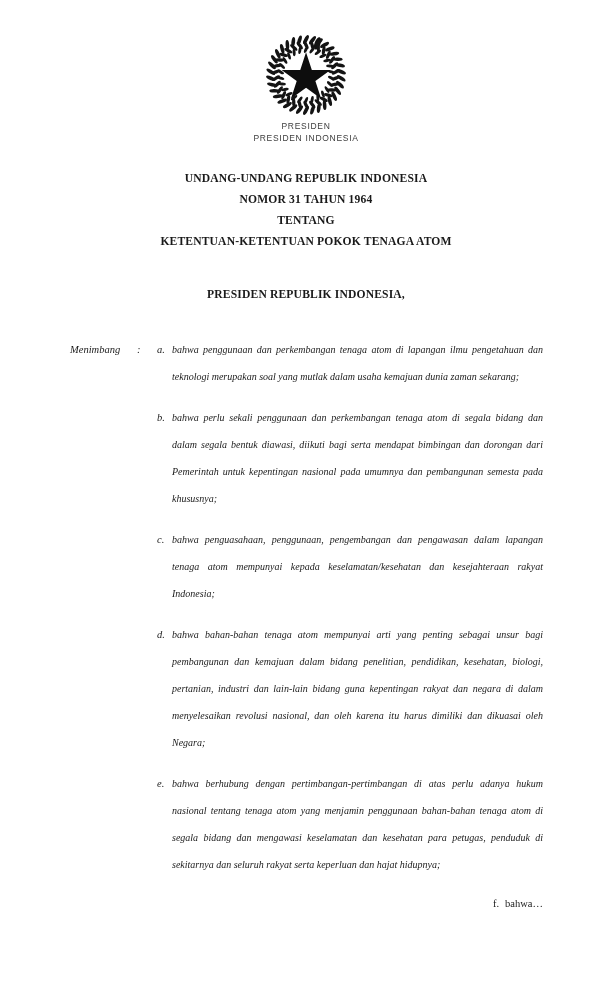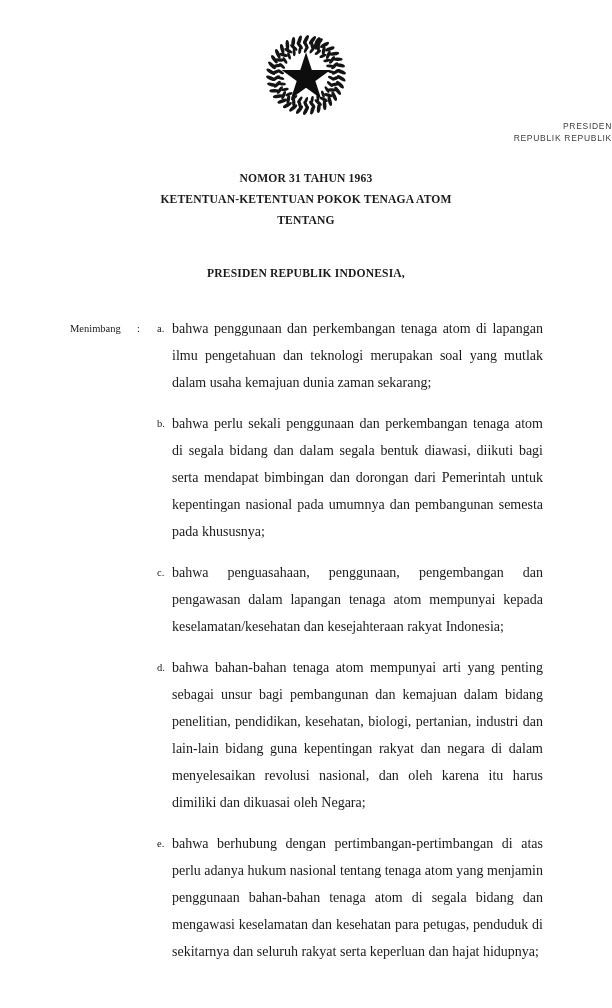--- a/index.html
+++ b/index.html
@@ -19,21 +19,21 @@
   .page {
     width: 612px;
     height: 1008px;
     position: relative;
     box-sizing: border-box;
   }
 
   
   .letterhead {
     width: 100%;
-    text-align: right;
+    text-align: center;
     padding-top: 33px;
   }
   .emblem {
     width: 84px;
     height: 84px;
     margin: 0 auto;
     display: block;
   }
   .letterhead-text {
     margin-top: 4px;
@@ -64,20 +64,21 @@
     font-size: 11.6px;
     letter-spacing: 0.15px;
     line-height: 21px;
   }
 
   
   .considerations {
     margin-top: 31px;
     padding-left: 70px;
     padding-right: 69px;
+    font-style: italic;
   }
   .cons-row {
     display: flex;
     align-items: flex-start;
   }
   .cons-label {
     width: 67px;
     flex: 0 0 67px;
     font-size: 10.5px;
     line-height: 27px;
@@ -100,21 +101,21 @@
   .cons-item:last-child { margin-bottom: 0; }
   .item-marker {
     width: 15px;
     flex: 0 0 15px;
     font-size: 10.5px;
     line-height: 27px;
   }
   .item-text {
     flex: 1 1 auto;
     min-width: 0;
-    font-size: 14px;
+    font-size: 10px;
     line-height: 27px;
     text-align: justify;
     text-justify: inter-word;
     hyphens: none;
   }
 
   
   .catchword {
     position: absolute;
     left: 0;
@@ -237,28 +238,29 @@
           <ellipse cx="0" cy="0" rx="2.1" ry="5.4" transform="translate(43.04,27.68) rotate(356.3)" fill="#141414"></ellipse>
           <ellipse cx="0" cy="0" rx="2.1" ry="5.4" transform="translate(51.26,24.56) rotate(370.2)" fill="#141414"></ellipse>
         </g>
 
       <circle cx="60" cy="60" r="33.5" fill="none" stroke="#ffffff" stroke-width="0"></circle>
 
       <polygon points="60,24 70.6,56.5 104.8,56.5 77.1,76.6 87.7,109.1 60,89 32.3,109.1 42.9,76.6 15.2,56.5 49.4,56.5" transform="translate(0,-6) scale(0.78) translate(17,19)" fill="#0d0d0d"></polygon>
     </svg>
     <div class="letterhead-text">
       <div>PRESIDEN</div>
-      <div>REPUBLIK REPUBLIK</div>
+      <div>PRESIDEN INDONESIA</div>
     </div>
   </div>
 
   <div class="title-block">
-    <div class="title-line">NOMOR 31 TAHUN 1963</div>
+    <div class="title-line">UNDANG-UNDANG REPUBLIK INDONESIA</div>
+    <div class="title-line">NOMOR 31 TAHUN 1964</div>
+    <div class="title-line">TENTANG</div>
     <div class="title-line">KETENTUAN-KETENTUAN POKOK TENAGA ATOM</div>
-    <div class="title-line">TENTANG</div>
   </div>
 
   <div class="presiden-heading">PRESIDEN REPUBLIK INDONESIA,</div>
 
   <div class="considerations">
     <div class="cons-row">
       <div class="cons-label">Menimbang</div>
       <div class="cons-colon">:</div>
       <div class="cons-items">
 
@@ -284,14 +286,17 @@
 
         <div class="cons-item">
           <div class="item-marker">e.</div>
           <div class="item-text">bahwa berhubung dengan pertimbangan-pertimbangan di atas perlu adanya hukum nasional tentang tenaga atom yang menjamin penggunaan bahan-bahan tenaga atom di segala bidang dan mengawasi keselamatan dan kesehatan para petugas, penduduk di sekitarnya dan seluruh rakyat serta keperluan dan hajat hidupnya;</div>
         </div>
 
       </div>
     </div>
   </div>
 
+  <div class="catchword">
+    <span class="cw-marker">f.</span><span>bahwa…</span>
+  </div>
 
 </div>
 
 </body></html>

